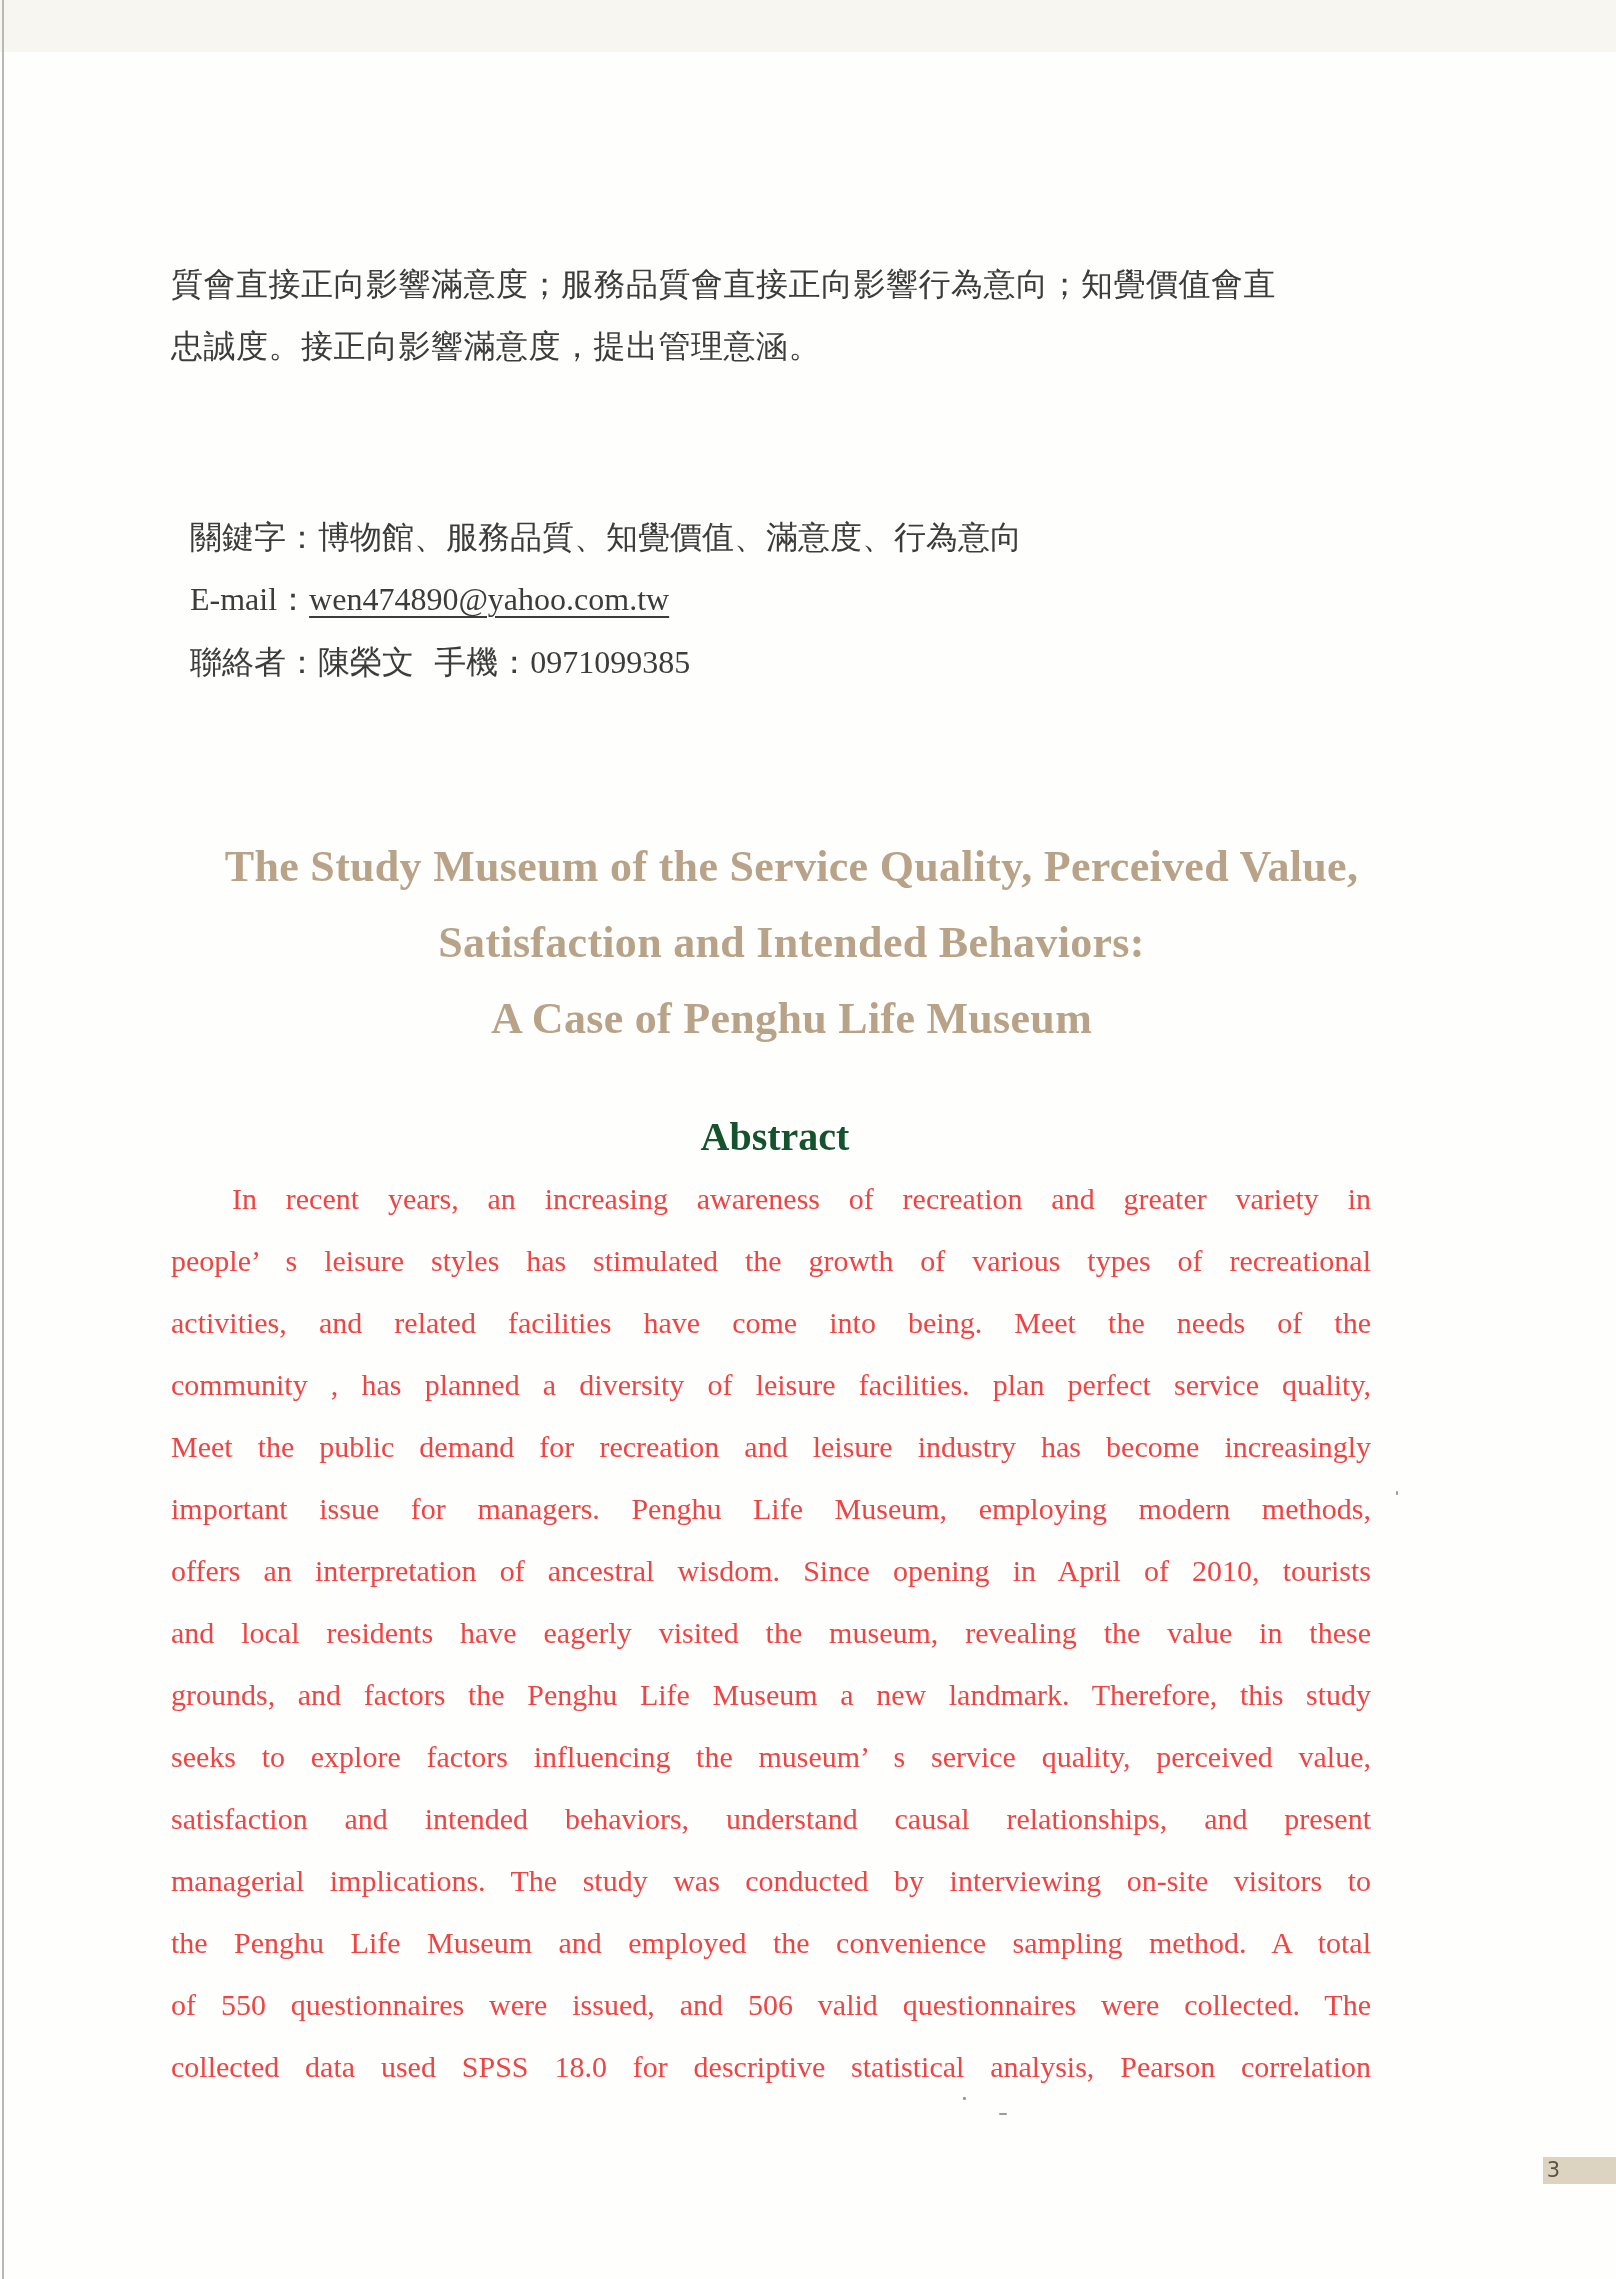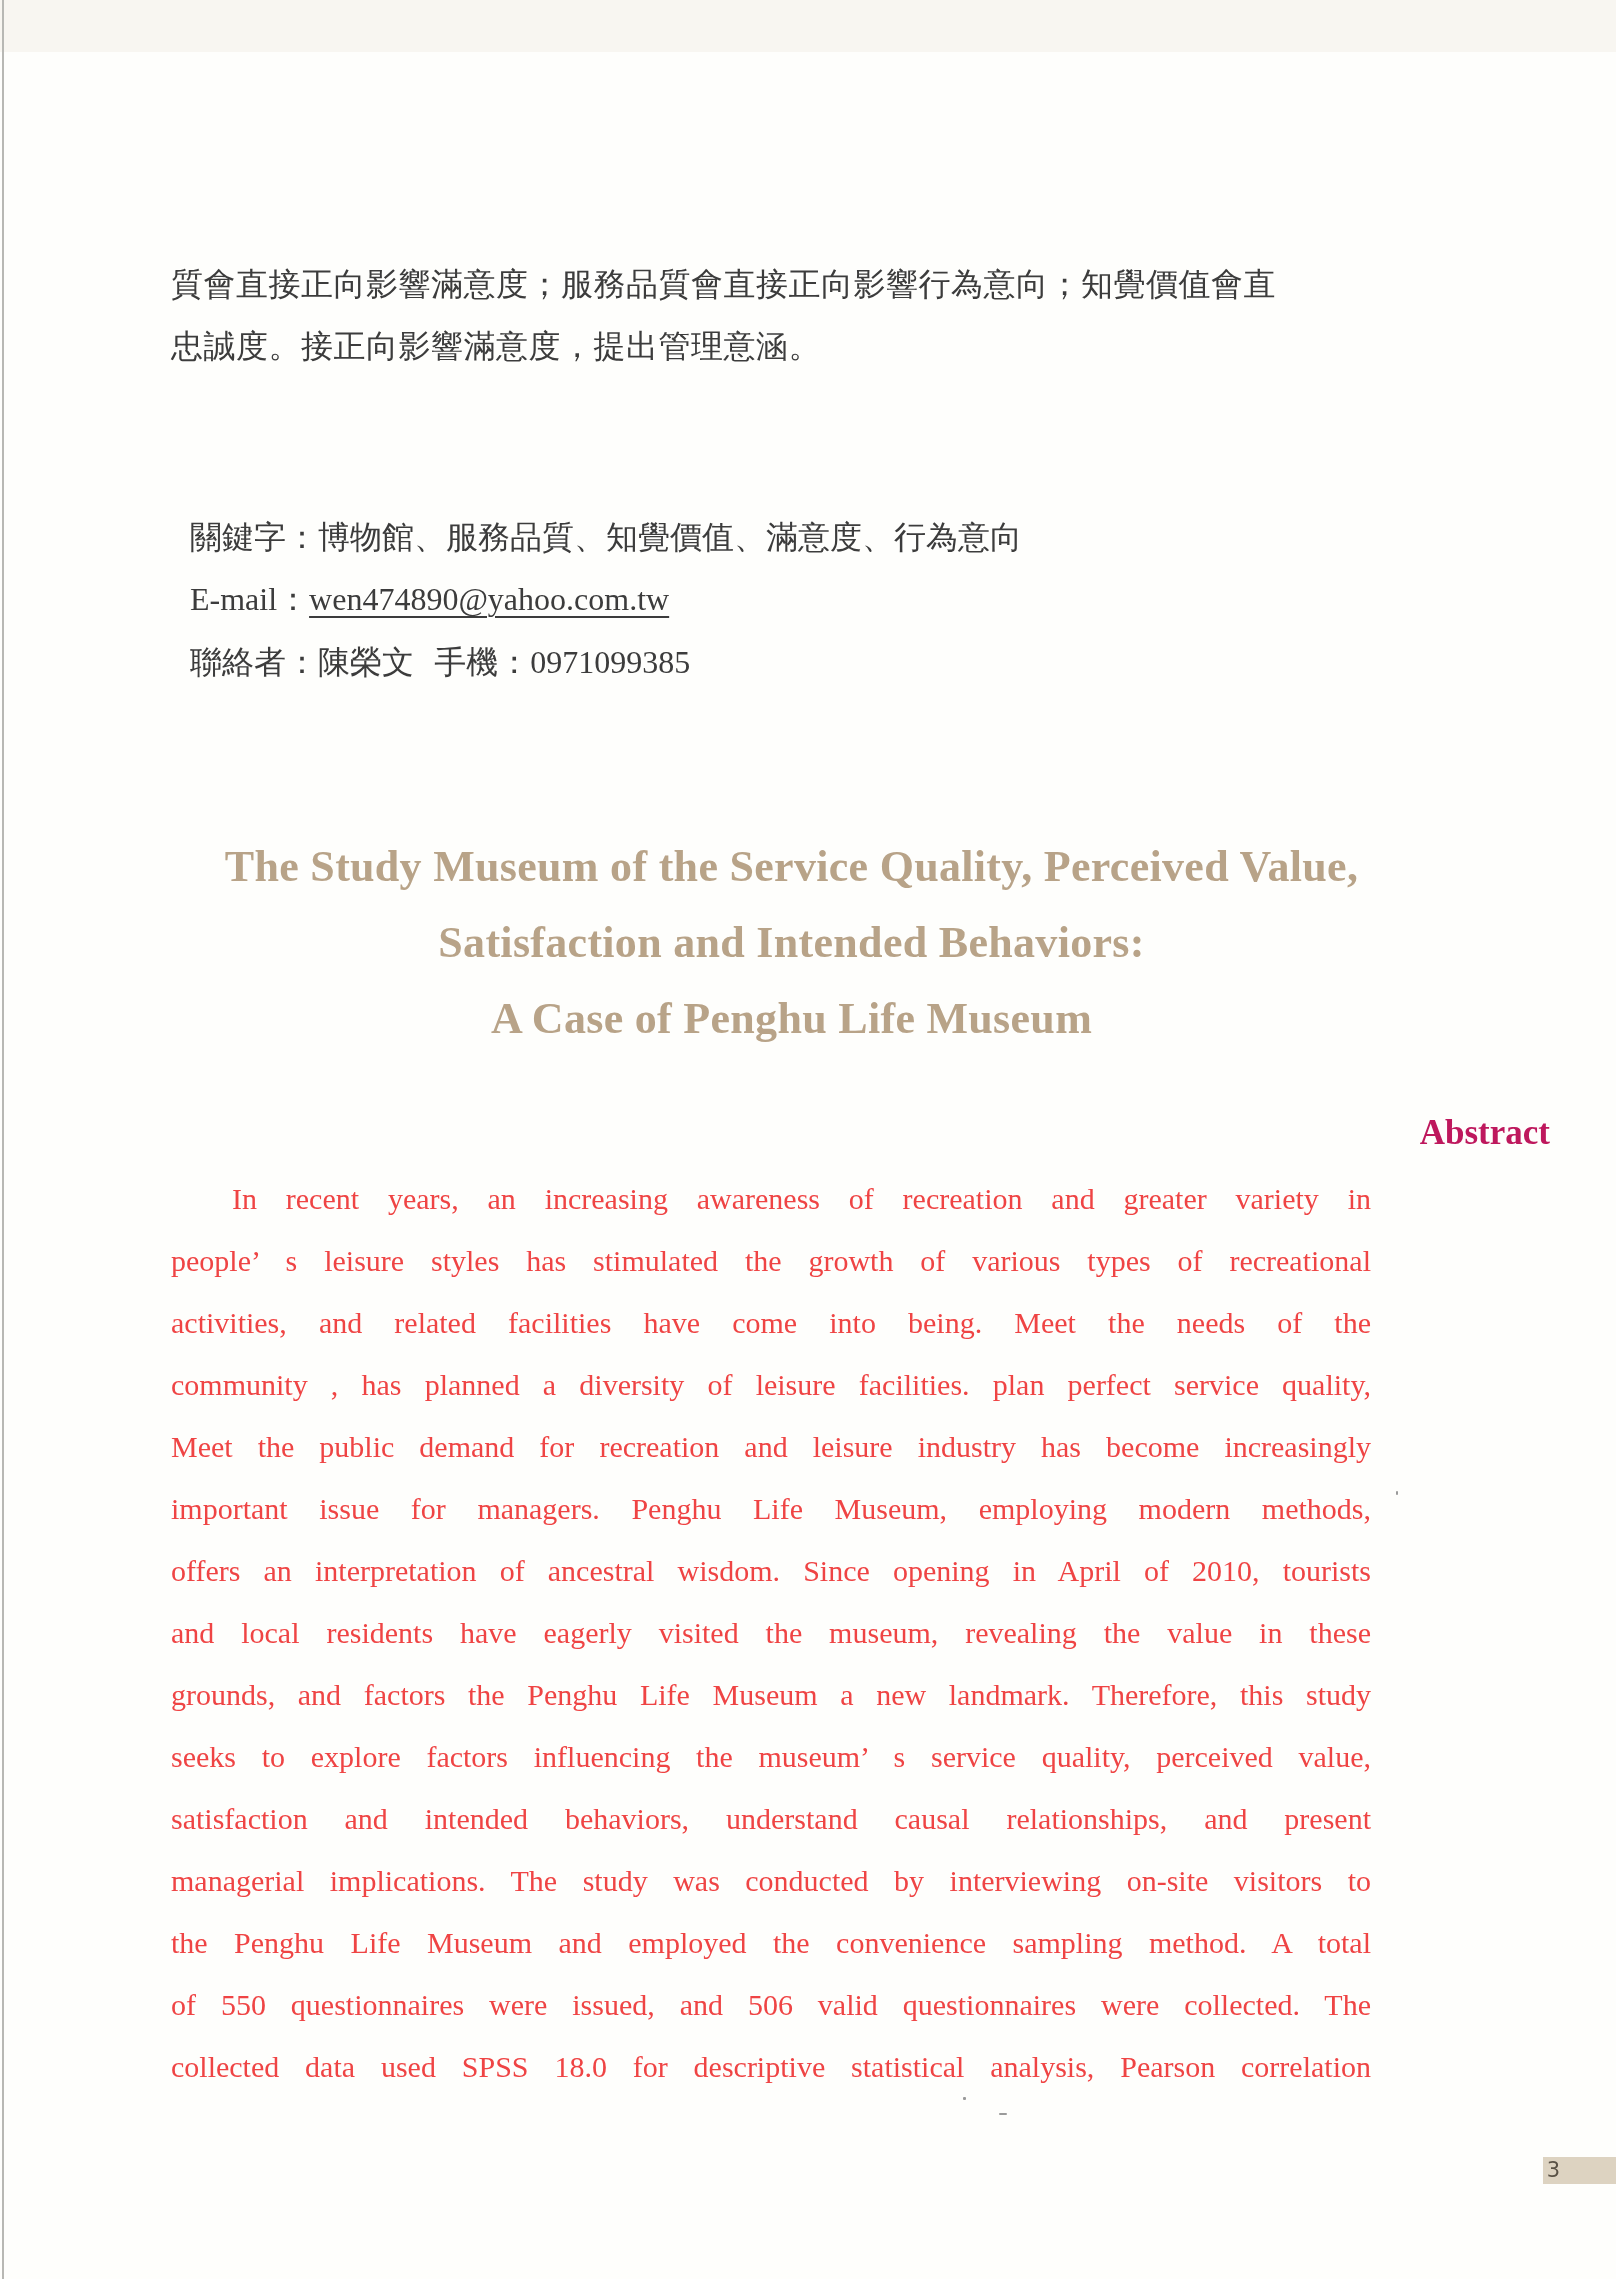--- a/index.html
+++ b/index.html
@@ -45,23 +45,23 @@
     position: absolute; left: 159px; width: 1265px; top: 829px;
     text-align: center;
     font-family: "Liberation Serif", serif;
     font-weight: bold; font-size: 44px; line-height: 76px;
     color: #b8a388;
     letter-spacing: 0.3px;
   }
   .title div { white-space: nowrap; }
   .abstract-heading {
     position: absolute; left: 0; width: 1550px; top: 1113px;
-    text-align: right;
+    text-align: center;
     font-family: "Liberation Serif", serif;
-    font-weight: bold; font-size: 35px; color: #be185d;
+    font-weight: bold; font-size: 40px; color: #14532d;
   }
   .abstract-body {
     position: absolute; left: 171px; top: 1168px; width: 1200px;
     font-family: "Liberation Serif", serif;
     font-size: 30px; line-height: 62px; color: #ef4444;
   }
   .abstract-body .line {
     display: block; white-space: nowrap;
     text-align: justify; text-align-last: justify;
     height: 62px;

